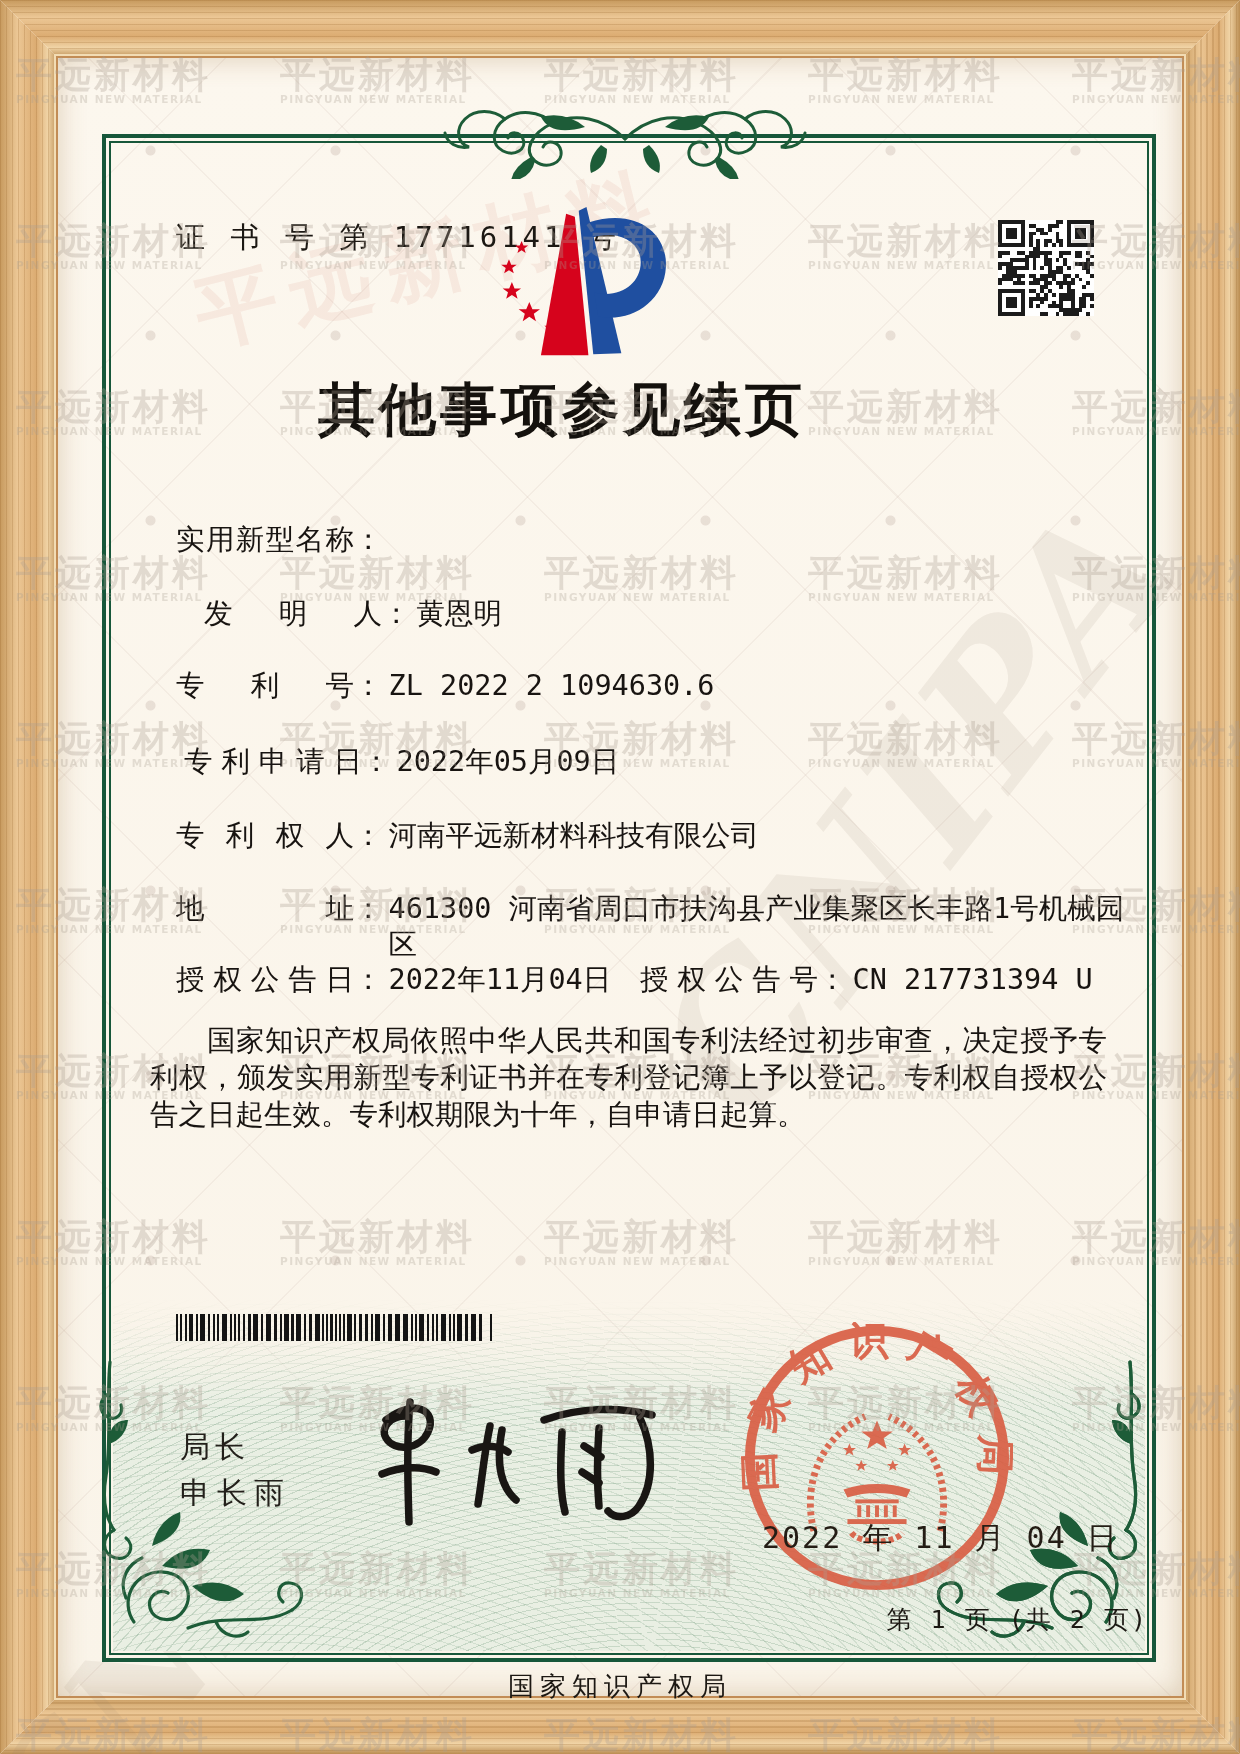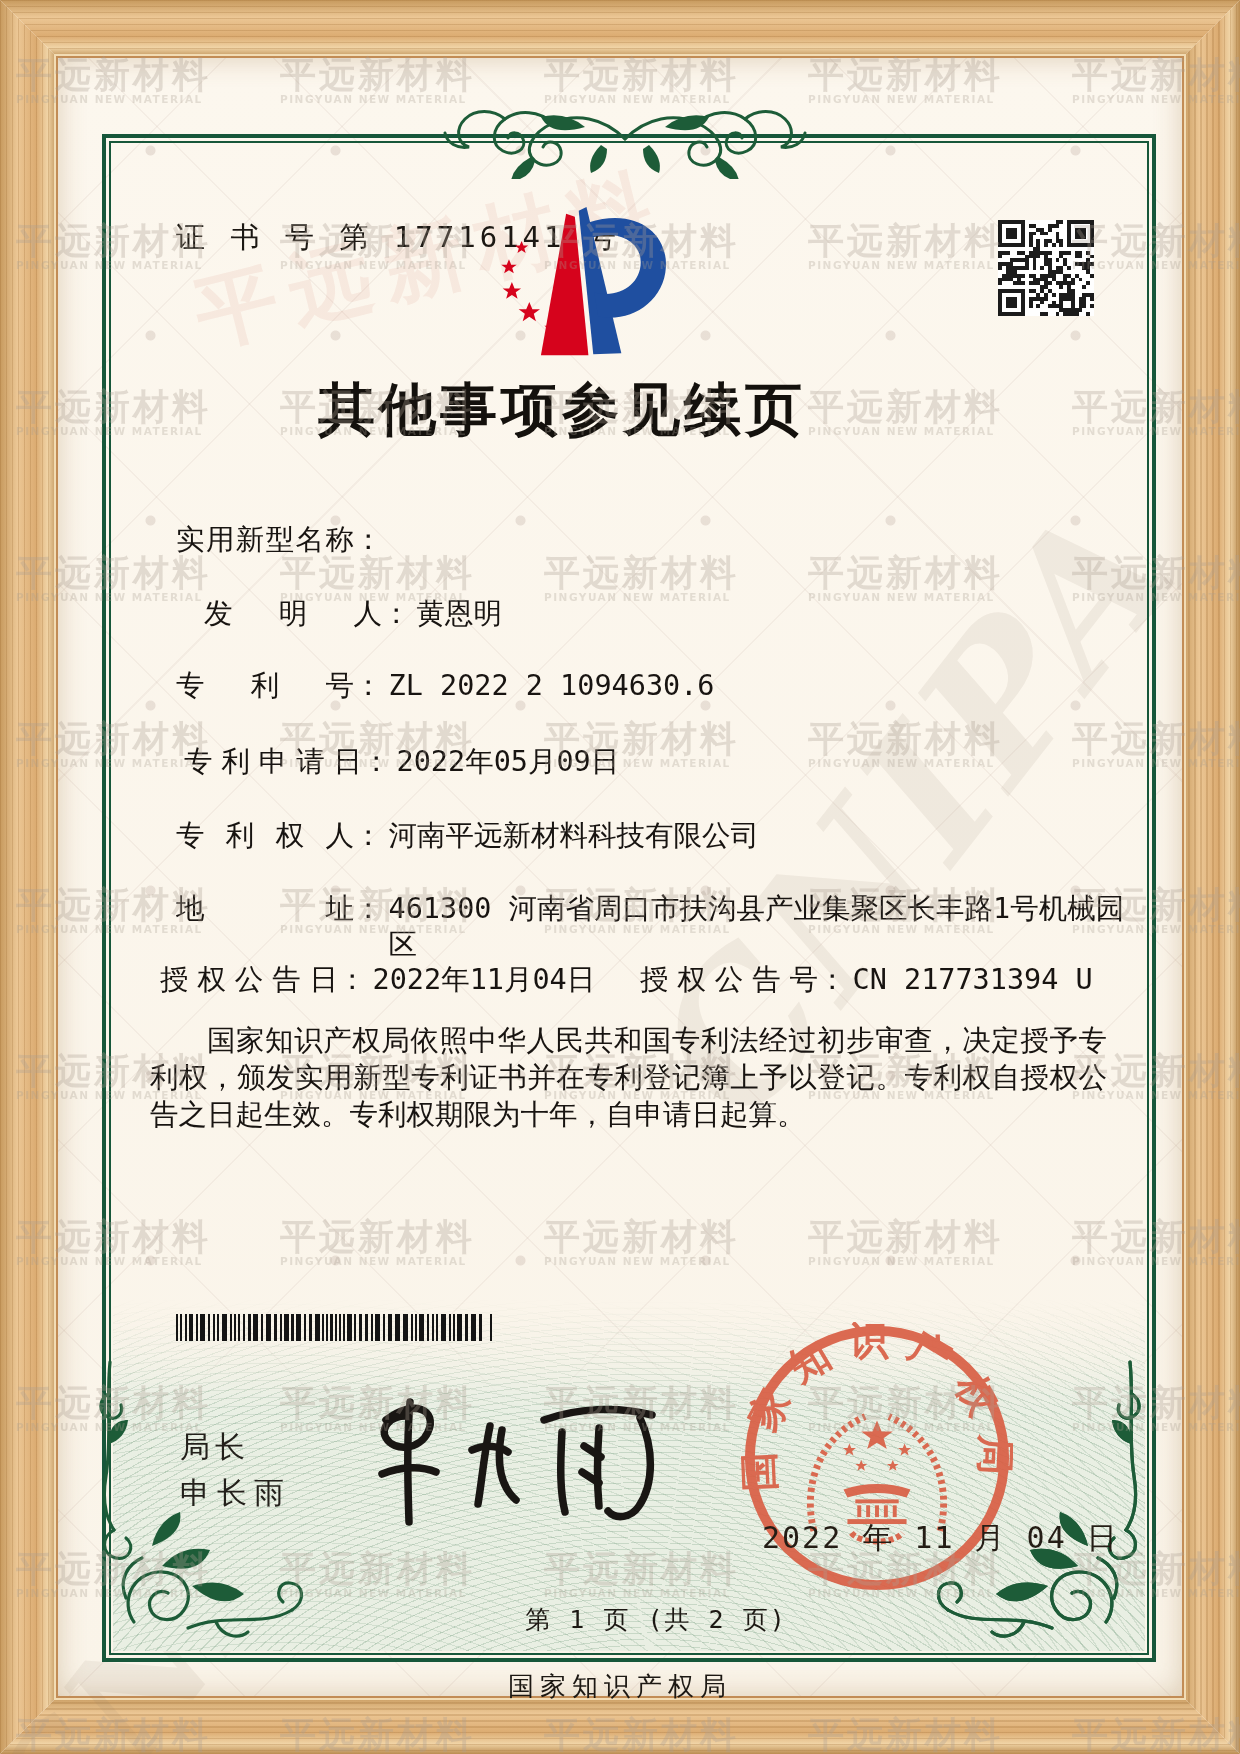--- a/index.html
+++ b/index.html
@@ -69,23 +69,23 @@
   .paras p{margin:0;text-indent:2em;}
   .barcode{left:176px;top:1314px;}
   .signer-title{left:180px;top:1427px;font-size:30px;letter-spacing:5px;color:#23201b;
         font-family:"DejaVu Sans","Liberation Sans",sans-serif;}
   .signer-name{left:180px;top:1473px;font-size:30px;letter-spacing:7px;color:#23201b;
         font-family:"DejaVu Sans","Liberation Sans",sans-serif;}
   .signature{left:368px;top:1388px;}
   .seal{left:741px;top:1322px;z-index:7;opacity:.92;}
   .seal-date{left:762px;top:1518px;z-index:8;font-size:30px;letter-spacing:2px;color:#241d15;
         font-family:"DejaVu Sans Mono","DejaVu Serif",serif;}
-  .page-info{left:102px;top:1603px;width:1046px;text-align:center;font-size:25px;
+  .page-info{left:102px;top:1603px;width:1046px;text-align:right;font-size:25px;
         letter-spacing:2px;color:#1c1813;z-index:8;
-        font-family:"DejaVu Sans Mono","DejaVu Serif",serif;margin-left:31px;}
+        font-family:"DejaVu Sans Mono","DejaVu Serif",serif;}
   .footer-note{left:58px;top:1669px;width:1124px;text-align:center;font-size:26px;
         letter-spacing:6px;color:#1c1813;z-index:6;}
   
   .wm-layer{position:absolute;inset:0;z-index:40;pointer-events:none;}
   .wm{position:absolute;width:230px;text-align:left;line-height:1.05;}
   .wm .l1{display:block;font-size:36px;font-weight:bold;letter-spacing:3px;
         color:rgba(170,159,146,.32);font-family:"DejaVu Sans","Liberation Sans",sans-serif;}
   .wm .l2{display:block;font-size:10.5px;font-weight:bold;letter-spacing:1.5px;
         color:rgba(170,159,146,.30);font-family:"DejaVu Sans","Liberation Sans",sans-serif;}
 </style>
@@ -423,21 +423,21 @@
   <div class="frow" style="left:176px;top:818px;">
     <span class="flab">专利权人</span>
       <span class="fcolon">：</span>
       <span class="fval">河南平远新材料科技有限公司</span>
   </div>
   <div class="frow" style="left:176px;top:891px;">
     <span class="flab">地址</span>
       <span class="fcolon">：</span>
       <span class="fval">461300 河南省周口市扶沟县产业集聚区长丰路1号机械园区</span>
   </div>
-  <div class="frow" style="left:160px;top:962px;">
+  <div class="frow" style="left:176px;top:962px;">
     <span class="flab">授权公告日</span>
       <span class="fcolon">：</span>
       <span class="fval">2022年11月04日</span>
   </div>
   <div class="frow" style="left:640px;top:962px;">
     <span class="flab">授权公告号</span>
       <span class="fcolon">：</span>
       <span class="fval">CN 217731394 U</span>
   </div>
 

